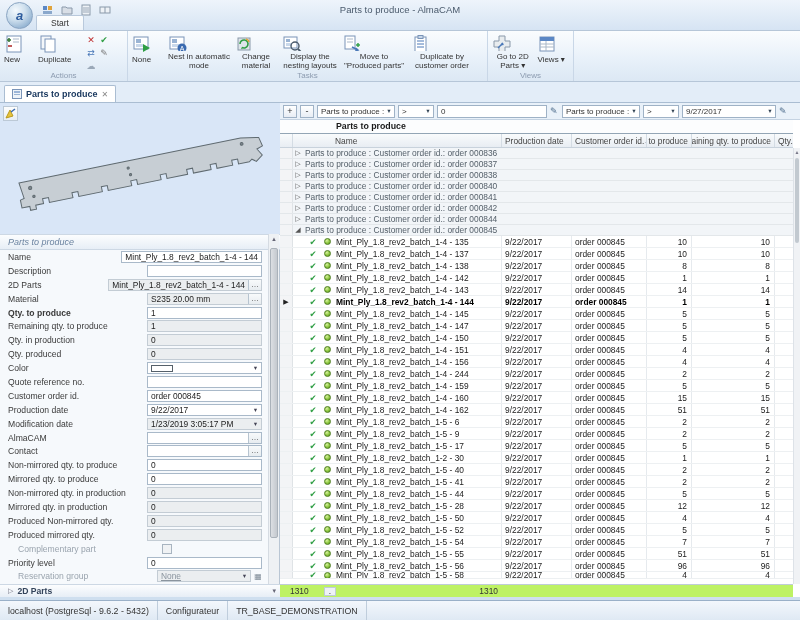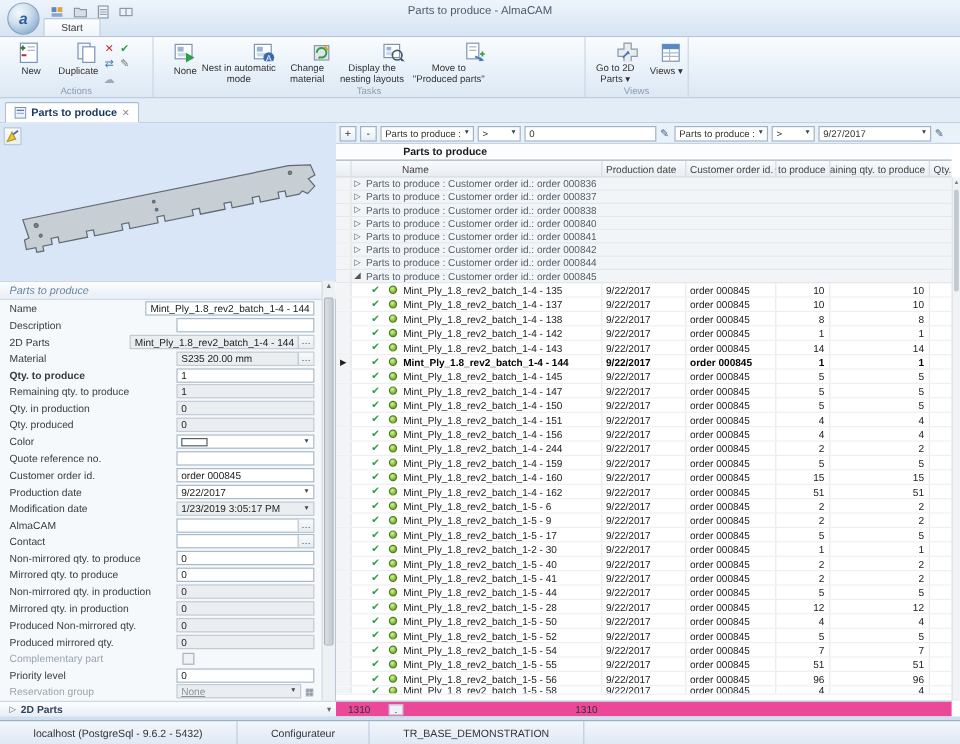--- a/index.html
+++ b/index.html
@@ -17,21 +17,21 @@
   #window-title { position:absolute; left:0; right:0; top:4px; text-align:center; color:#4a5a6c; font-size:9.5px; }
   #start-tab { position:absolute; left:36px; bottom:0; width:48px; height:15px;
     background:linear-gradient(#fdfefe,#eef4fa); border:1px solid #b9c9dc; border-bottom:none;
     border-radius:2px 2px 0 0; text-align:center; line-height:14px; font-size:8.5px; color:#333; }
 
   
   #ribbon { position:absolute; left:0; top:31px; width:800px; height:51px;
     background:linear-gradient(#fafcfe,#e7f0f9 60%,#dce8f4); border-bottom:1px solid #b6c6d8; display:flex; }
   .rgroup { position:relative; height:100%; border-right:1px solid #c9d7e7; padding:2px 3px 11px 3px; display:flex; align-items:flex-start; gap:2px; }
   .rgroup-label { position:absolute; left:0; right:0; bottom:1px; text-align:center; font-size:8px; color:#8d9cb0; }
-  .rbtn { display:flex; flex-direction:column; align-items:flex-end; justify-content:flex-start; gap:1px; padding:1px 1px; height:38px; border-radius:2px; }
+  .rbtn { display:flex; flex-direction:column; align-items:flex-start; justify-content:flex-start; gap:1px; padding:1px 1px; height:38px; border-radius:2px; }
   .rbtn .cap { font-size:8px; line-height:9px; text-align:center; color:#333; }
   .rbtn svg { display:block; }
   #small-actions { display:grid; grid-template-columns:12px 12px; grid-auto-rows:12px; gap:1px; margin-top:2px; }
   .sicon { font-size:9px; line-height:11px; text-align:center; }
 
   
   #doctab-bar { position:absolute; left:0; top:82px; width:800px; height:21px; background:#e3edf8; border-bottom:1px solid #aabdd2; }
   #doc-tab { position:absolute; left:4px; bottom:0; height:17px; background:#fff; border:1px solid #aabdd2; border-bottom:none;
     border-radius:2px 2px 0 0; display:flex; align-items:center; gap:4px; padding:0 7px; }
   #doc-tab .t { font-weight:bold; color:#17365d; font-size:9px; }
@@ -48,21 +48,21 @@
     display:flex; align-items:center; justify-content:center; }
 
   
   #form-header { position:absolute; left:0; top:131px; width:280px; height:16px;
     background:linear-gradient(#fcfdfe,#e7eef6); border-top:1px solid #cdd8e4; border-bottom:1px solid #cdd8e4;
     font-style:italic; color:#6b83a0; line-height:15px; padding-left:8px; }
   #form-fields { position:absolute; left:0; top:147px; width:264px; height:334px; }
   .frow { height:13.9px; display:flex; align-items:center; }
   .flabel { width:147px; padding-left:8px; font-size:8.6px; color:#3a3a3a; white-space:nowrap; overflow:hidden; }
   .flabel.b { font-weight:bold; }
-  .flabel.gl { color:#9aa4ae; }
+  .flabel.gl { color:#9aa4ae;margin-left:10px; }
   .fctl { flex:1; height:12px; background:#fff; border:1px solid #a9b9c9; display:flex; align-items:center; margin-right:2px; }
   .fctl.gray { background:#ebeef0; border-color:#c3ccd4; }
   .fctl .val { flex:1; padding:0 3px; font-size:8.4px; white-space:nowrap; overflow:hidden; color:#222; }
   .fctl .ellip { width:13px; text-align:center; border-left:1px solid #b7c4d0; background:linear-gradient(#f8fafb,#e7ecf0); font-size:8px; line-height:10px; color:#444; }
   .fctl .arr { width:11px; text-align:center; font-size:5.5px; color:#445; }
   .fctl .swatch { width:22px; height:7px; border:1px solid #55606a; background:#fff; margin-left:3px; }
   .fcheck { width:10px; height:10px; border:1px solid #a8b4c0; background:#f0f2f4; }
   .ricon { width:12px; height:11px; margin-left:1px; font-size:8px; color:#7b8794; text-align:center; line-height:11px; }
   #form-scroll { position:absolute; right:0; top:131px; width:11px; height:350px; background:#eef1f4; border-left:1px solid #d5dbe2; }
   #form-scroll .sarr { height:10px; text-align:center; font-size:6px; color:#667; line-height:10px; }
@@ -101,33 +101,33 @@
   .c-chk { width:14px; justify-content:center; color:#2f9e44; font-size:8.5px; font-weight:bold; }
   .c-led { width:14px; justify-content:center; }
   .led { width:7px; height:7px; border-radius:50%; background:radial-gradient(circle at 35% 30%, #d9f3a0 0%, #8cc63f 55%, #5d9222 100%); border:1px solid #4c7d1e; }
   .c-name { width:168px; padding-left:2px; border-right:1px solid #e6eaee; }
   .c-date { width:70px; padding-left:3px; border-right:1px solid #e6eaee; }
   .c-ord  { width:75px; padding-left:3px; border-right:1px solid #e6eaee; }
   .c-qty  { width:45px; justify-content:flex-end; padding-right:4px; border-right:1px solid #e6eaee; }
   .c-rem  { width:83px; justify-content:flex-end; padding-right:4px; border-right:1px solid #e6eaee; }
   .c-qin  { flex:1; }
   .drow.sel { font-weight:bold; color:#000; }
-  #grid-footer { position:absolute; left:0; top:481px; width:513px; height:13px; background:#ec4899; border-top:1px solid #c0ccd8; font-size:8.4px; color:#333; }
+  #grid-footer { position:absolute; left:0; top:481px; width:513px; height:13px; background:#bef264; border-top:1px solid #c0ccd8; font-size:8.4px; color:#333; }
   #grid-footer .t1 { position:absolute; left:10px; top:1px; }
   #grid-footer .pager { position:absolute; left:44px; top:2px; width:12px; height:9px; border:1px solid #c0ccd8; background:#eef2f6; text-align:center; line-height:7px; }
   #grid-footer .t2 { position:absolute; left:0; top:1px; width:218px; text-align:right; }
   #grid-scroll { position:absolute; right:0; top:45px; width:7px; height:436px; background:#f0f2f5; border-left:1px solid #dde2e8; }
   #grid-scroll .thumb { position:absolute; left:1px; top:10px; width:4px; height:85px; background:#c2c9d0; border-radius:2px; }
   #grid-scroll .sarr { font-size:5px; color:#778; text-align:center; line-height:8px; }
 
   
   #bottom-strip { position:absolute; left:0; top:597px; width:800px; height:3px; background:#cfdfef; }
   #statusbar { position:absolute; left:0; top:600px; width:800px; height:20px;
     background:linear-gradient(#f3f7fc,#dfe9f4); border-top:1px solid #9ab0c8; display:flex; align-items:stretch; }
-  #statusbar .seg { padding:0 28px; display:flex; align-items:center; border-right:1px solid #bfcddc; font-size:8.8px; color:#333; }
+  #statusbar .seg { padding:0 8px; display:flex; align-items:center; border-right:1px solid #bfcddc; font-size:8.8px; color:#333; }
 </style>
 </head>
 <body>
 
 <div id="titlebar">
   <div id="app-logo">a</div>
   <div id="quick-access">
     <span>
         <svg width="12" height="12">
           <rect x="1" y="2" width="4" height="4" fill="#5b87c5"></rect>
@@ -233,20 +233,30 @@
       <svg width="20" height="20">
           <rect x="3" y="2" width="10" height="13" fill="#fff" stroke="#7a94b8"></rect>
           <line x1="5" y1="5" x2="11" y2="5" stroke="#aab8c8"></line>
           <line x1="5" y1="8" x2="11" y2="8" stroke="#aab8c8"></line>
           <path d="M10,13 L16,16" stroke="#4a78b8" stroke-width="1.6" fill="none"></path>
           <path d="M14,13.5 L17.5,16.5 L13,17.5 Z" fill="#4a78b8"></path>
           <line x1="16" y1="9" x2="16" y2="13" stroke="#2f9e44" stroke-width="1.4"></line>
           <line x1="14" y1="11" x2="18" y2="11" stroke="#2f9e44" stroke-width="1.4"></line>
         </svg>
       <span class="cap">Move to "Produced parts"</span>
+    </div>
+    <div class="rbtn" style="width:66px">
+      <svg width="20" height="20">
+          <rect x="5" y="3" width="11" height="15" fill="#fff" stroke="#7a94b8"></rect>
+          <rect x="8" y="1.5" width="5" height="3" fill="#c9d8ea" stroke="#7a94b8"></rect>
+          <line x1="7" y1="7" x2="14" y2="7" stroke="#4a78b8"></line>
+          <line x1="7" y1="10" x2="14" y2="10" stroke="#4a78b8"></line>
+          <line x1="7" y1="13" x2="14" y2="13" stroke="#4a78b8"></line>
+        </svg>
+      <span class="cap">Duplicate by customer order</span>
     </div>
     <div class="rgroup-label">Tasks</div>
   </div>
 
   <div class="rgroup" style="width:86px">
     <div class="rbtn" style="width:44px">
       <svg width="20" height="20">
           <path d="M7,2 L13,2 L13,7 L18,7 L18,13 L13,13 L13,18 L7,18 L7,13 L2,13 L2,7 L7,7 Z" fill="#e8ecef" stroke="#8a99aa"></path>
           <path d="M6,14 L11,9" stroke="#4a78b8" stroke-width="1.5"></path>
           <path d="M10,8.5 L12,11 L8.5,11.5 Z" fill="#4a78b8"></path>

